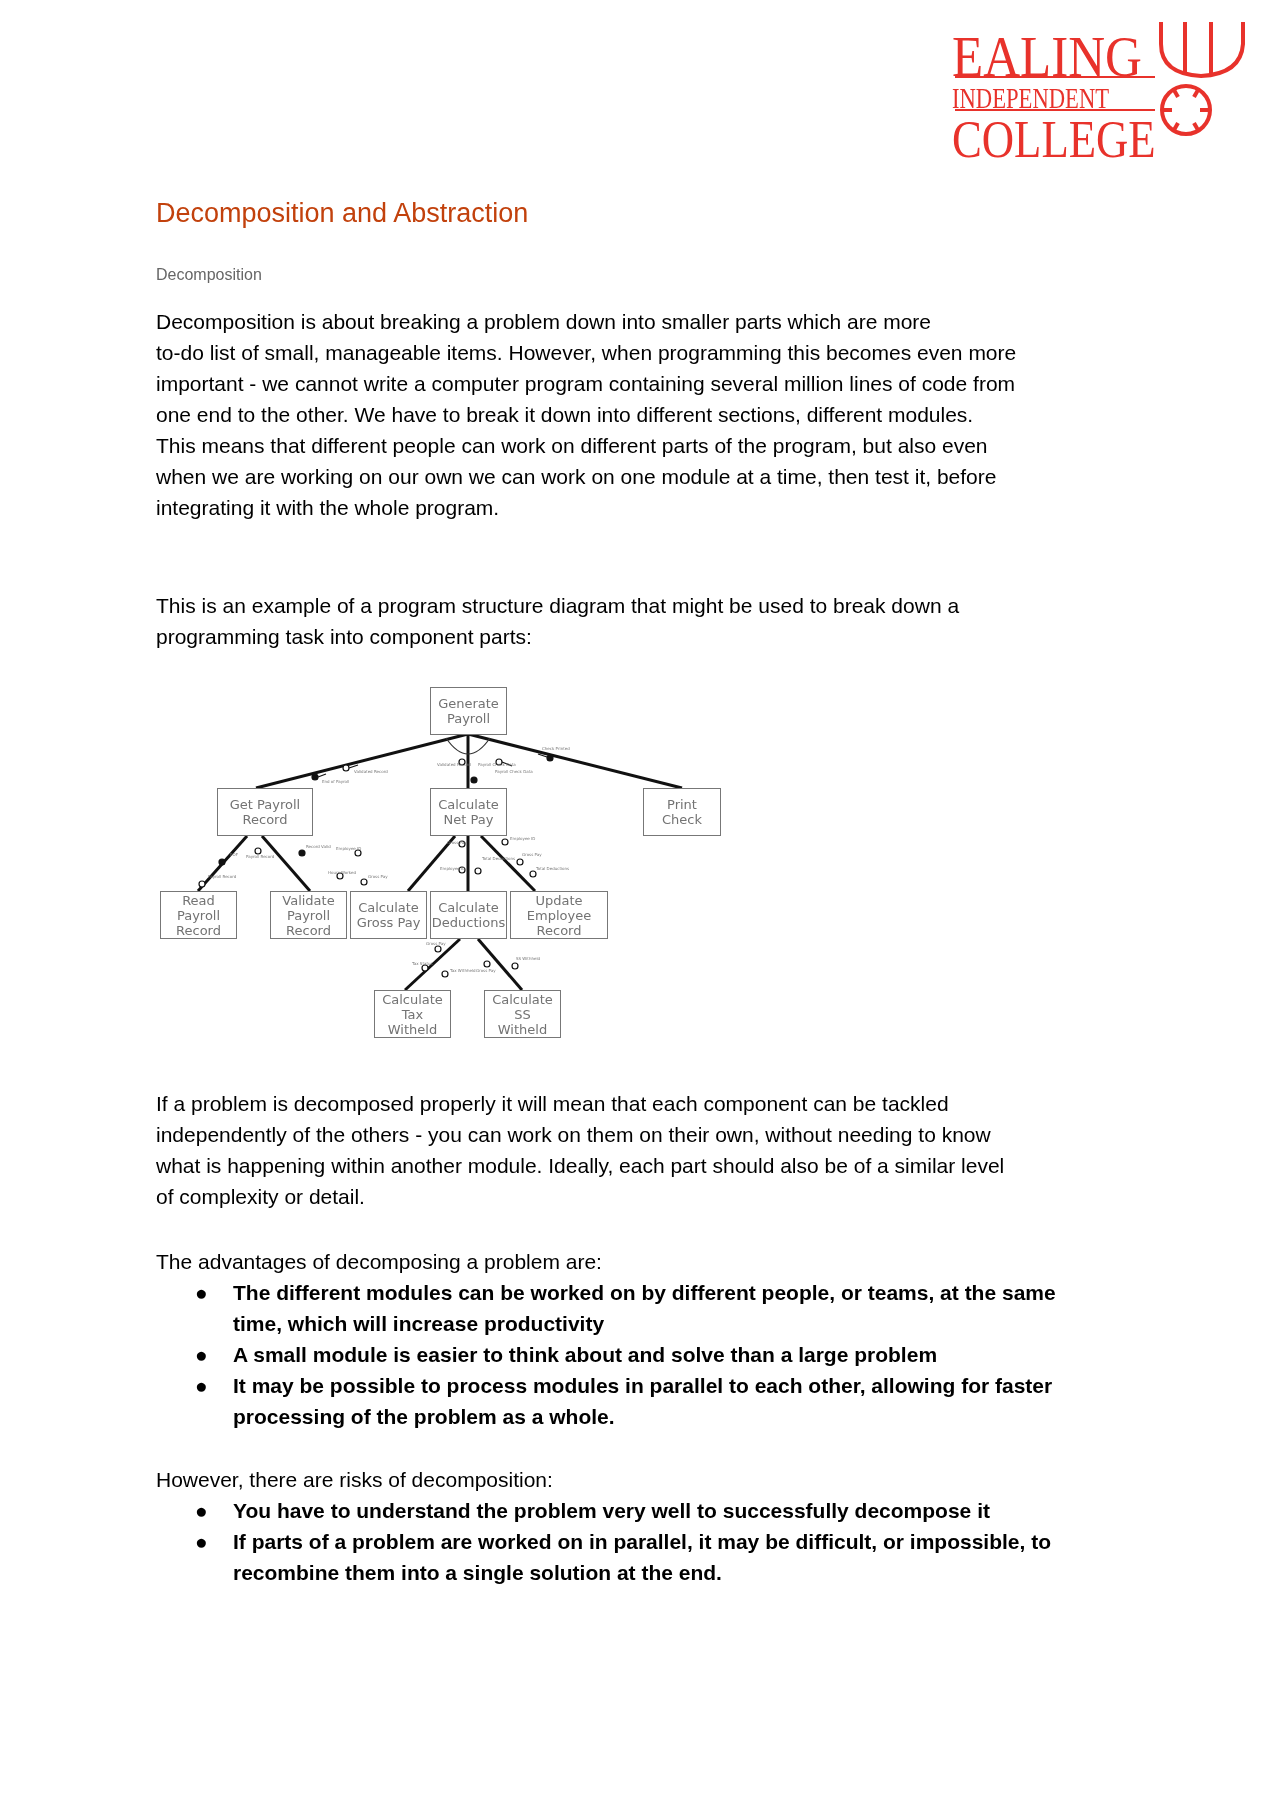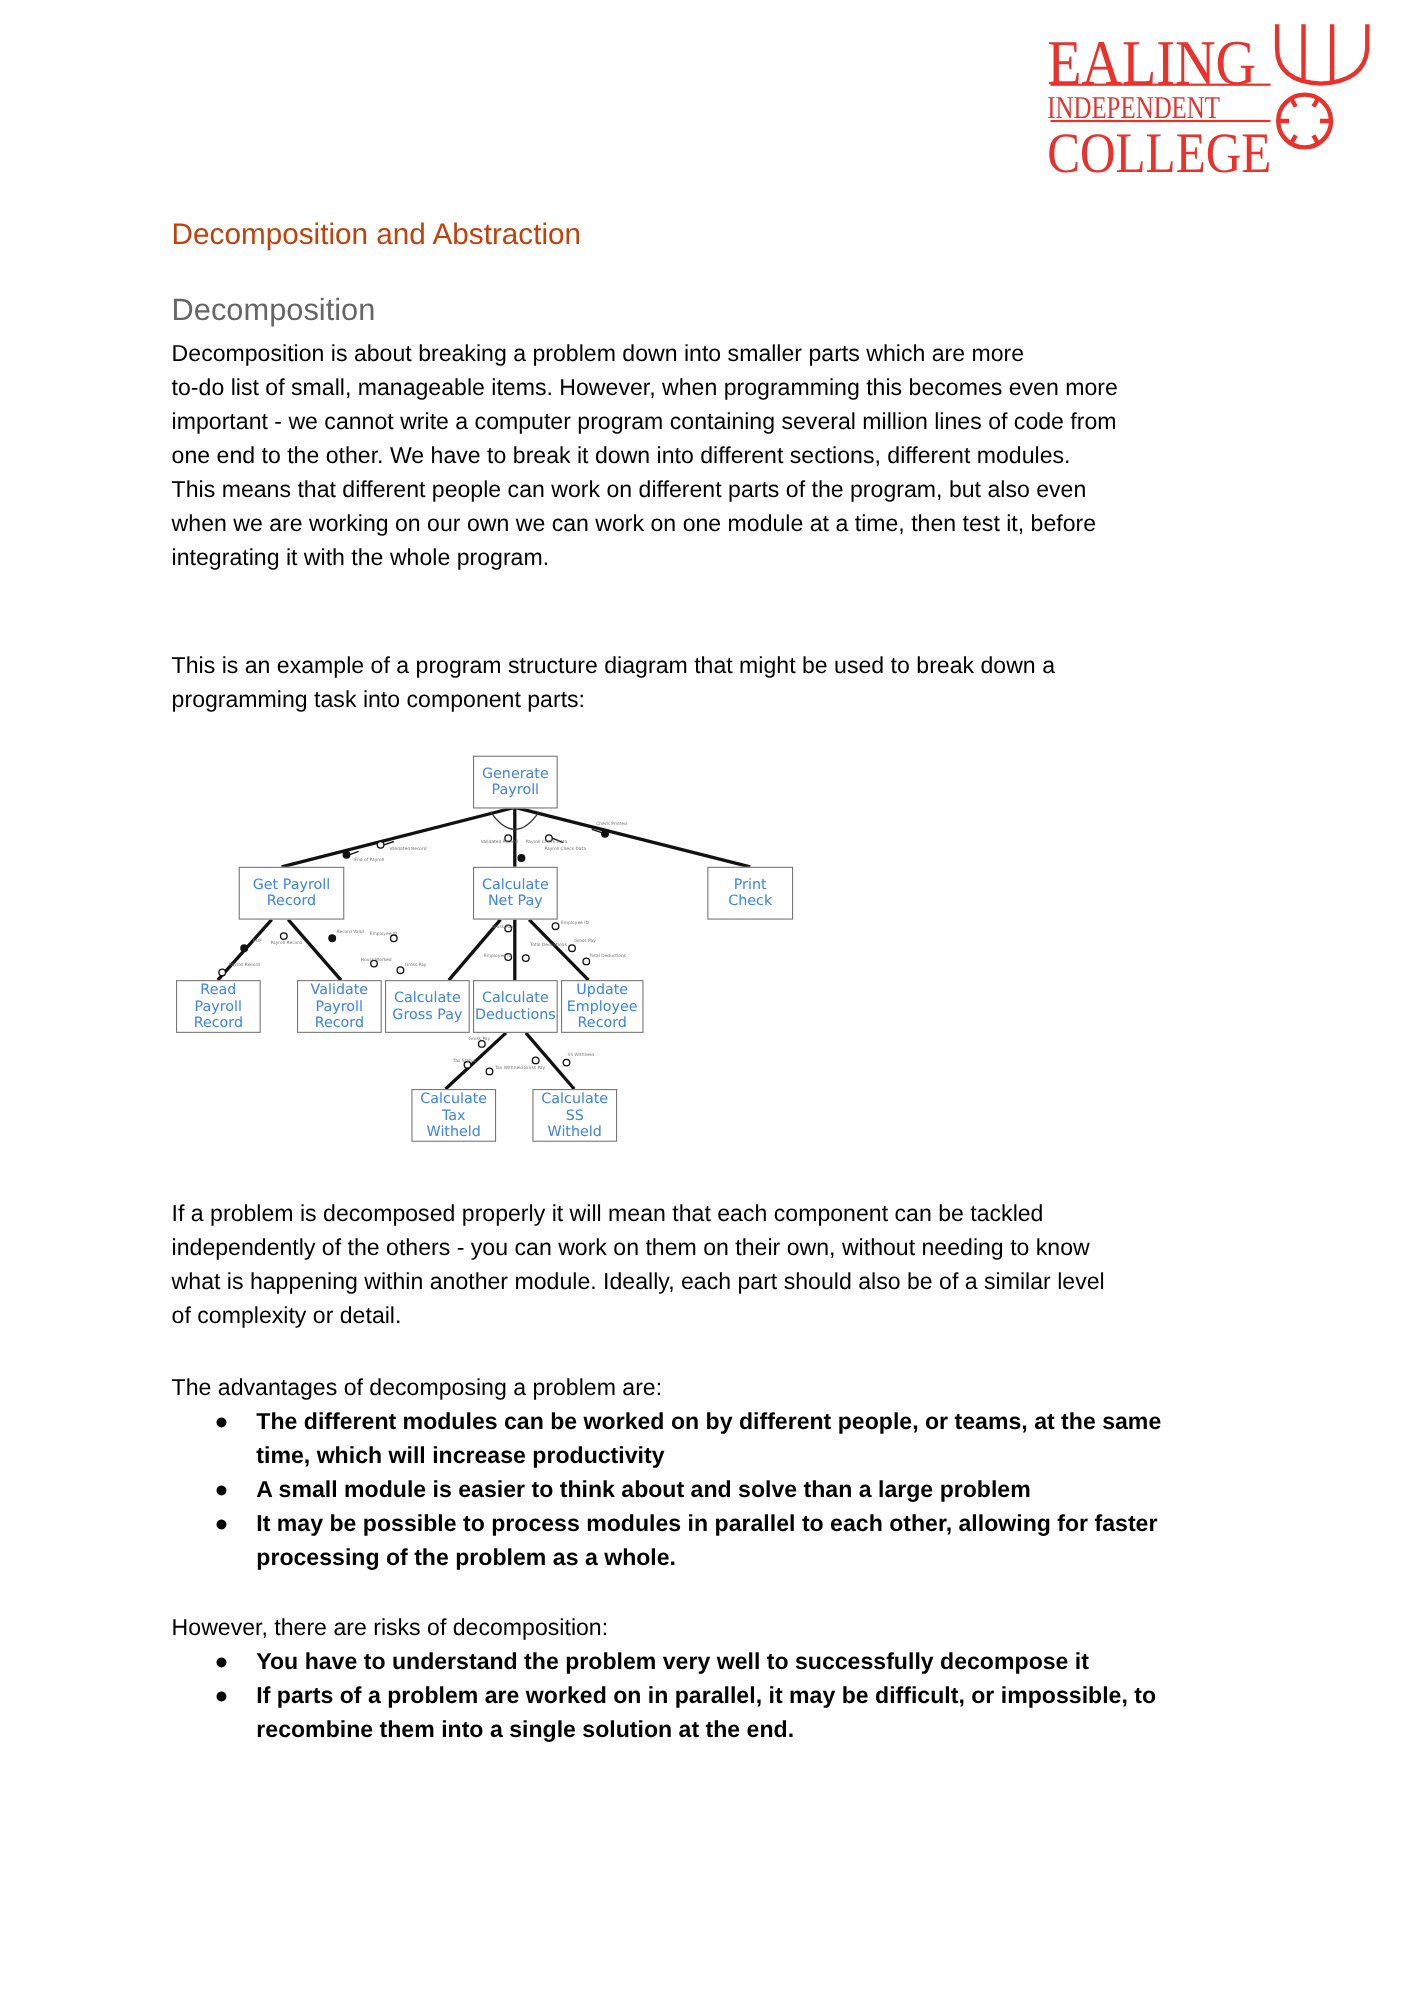--- a/index.html
+++ b/index.html
@@ -7,30 +7,30 @@
          font-family: "Liberation Sans", sans-serif; color: #000; }
   .logo { position: absolute; left: 952px; top: 18px; width: 300px; height: 145px; }
   .logo-text { position: absolute; left: 0; color: #e8322b; font-family: "Liberation Serif", serif;
                line-height: 1; white-space: nowrap; transform-origin: left top; }
   .logo-ealing { top: 10px; font-size: 58px; letter-spacing: 0px; transform: scaleX(0.88); }
   .logo-indep { top: 66px; font-size: 29px; transform: scaleX(0.78); }
   .logo-college { top: 96px; font-size: 52px; transform: scaleX(0.86); }
   .logo-rule { position: absolute; left: 3px; width: 200px; height: 2px; background: #e8322b; }
   .logo-svg { position: absolute; left: 203px; top: 0; }
   .h1 { position: absolute; left: 156px; top: 198px; font-size: 27px; color: #c2410c; }
-  .h2 { position: absolute; left: 156px; top: 266px; font-size: 28px; color: #666666; }
+  .h2 { position: absolute; left: 156px; top: 266px; font-size: 16px; color: #666666; }
   .para { position: absolute; left: 156px; width: 1000px; font-size: 21px; line-height: 31px; color: #000; }
   .para span.line { display: block; white-space: nowrap; }
   .list { position: absolute; left: 156px; width: 1000px; font-size: 21px; line-height: 31px; margin: 0; padding: 0; list-style: none; }
   .list li { position: relative; padding-left: 77px; }
   .list li .bullet { position: absolute; left: 39px; top: 0; }
   .list li span.line { display: block; white-space: nowrap; font-weight: bold; }
   .diagram { position: absolute; left: 150px; top: 680px; width: 600px; height: 380px; }
   .dbox { position: absolute; border: 1.5px solid #777; background: #fff; box-sizing: border-box;
-          font-family: "DejaVu Sans", sans-serif; font-size: 13px; line-height: 15px; color: #3b82f6;
+          font-family: "DejaVu Sans", sans-serif; font-size: 13px; line-height: 15px; color: #737373;
           display: flex; align-items: center; justify-content: center; text-align: center; }
   .dbox span { display: block; }
 </style>
 </head>
 <body>
 
 <div class="logo">
   <div class="logo-text logo-ealing">EALING</div>
   <div class="logo-rule" style="top:58px"></div>
   <div class="logo-text logo-indep">INDEPENDENT</div>
@@ -192,21 +192,21 @@
         <span>Calculate</span>
         <span>Gross Pay</span>
       </div>
   </div>
   <div class="dbox" style="left:280px;top:211px;width:77px;height:48px">
     <div>
         <span>Calculate</span>
         <span>Deductions</span>
       </div>
   </div>
-  <div class="dbox" style="left:360px;top:211px;width:75px;height:48px">
+  <div class="dbox" style="left:360px;top:211px;width:98px;height:48px">
     <div>
         <span>Update</span>
         <span>Employee</span>
         <span>Record</span>
       </div>
   </div>
   <div class="dbox" style="left:224px;top:310px;width:77px;height:48px">
     <div>
         <span>Calculate</span>
         <span>Tax</span>

